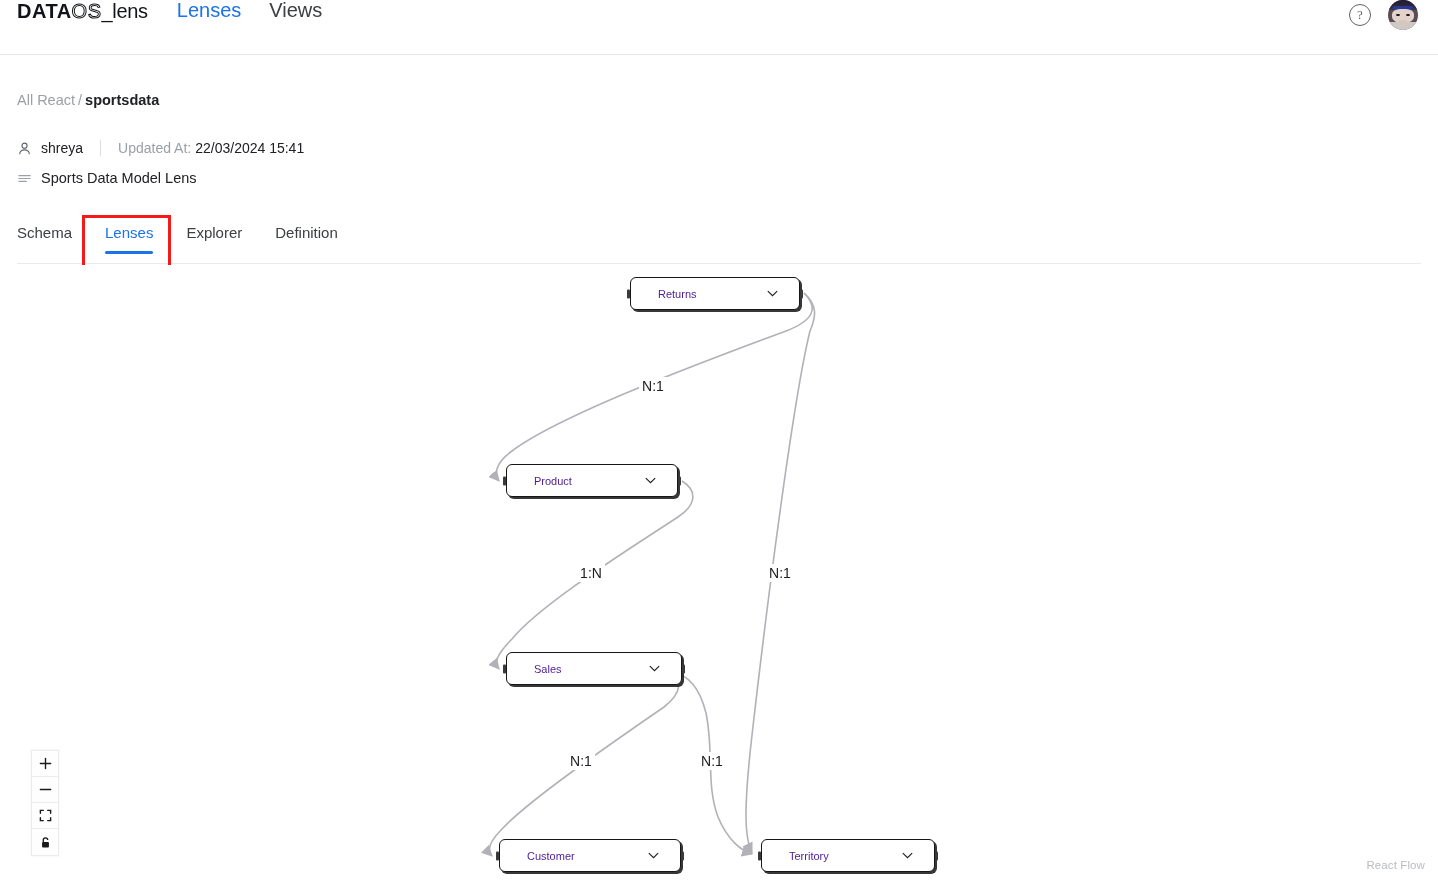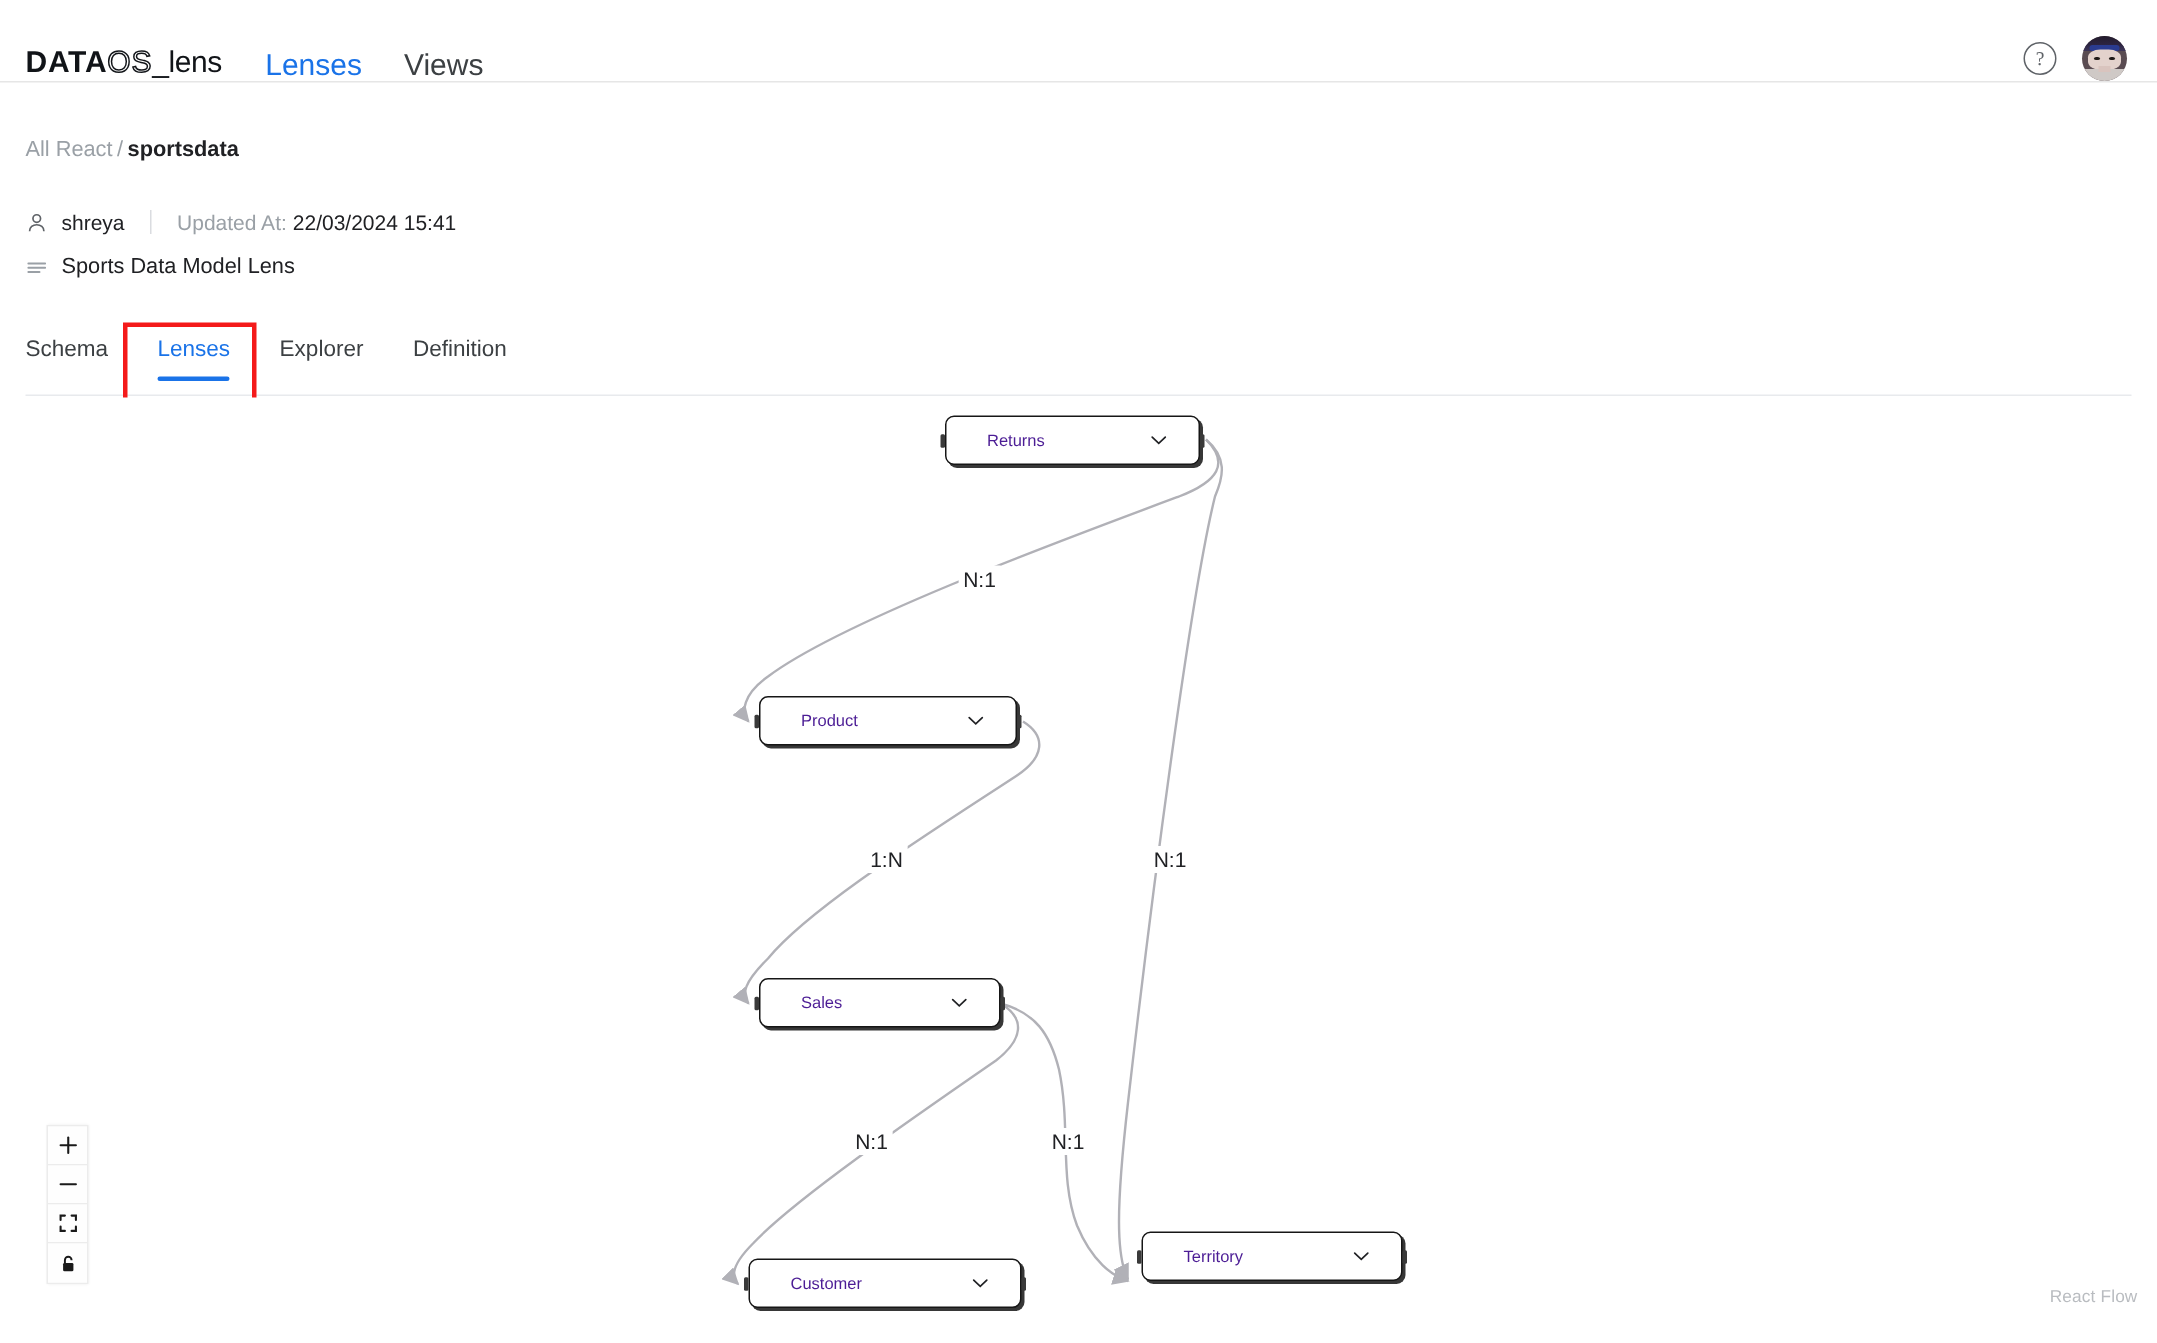--- a/index.html
+++ b/index.html
@@ -9,21 +9,21 @@
     background: #ffffff;
     color: #202124;
     overflow: hidden;
   }
 
   
   .topnav {
     position: absolute; left: 0; top: 0; width: 1438px; height: 55px;
     background: #ffffff;
     border-bottom: 1px solid #e6e6e6;
-    display: flex; align-items: flex-end;
+    display: flex; align-items: flex-start;
   }
   .logo {
     margin-left: 17px;
     font-size: 20px;
     letter-spacing: -0.2px;
     display: flex; align-items: baseline;
     user-select: none;
   }
   .logo-data {
     font-weight: 700; color: #111418; letter-spacing: 0.5px;
@@ -282,39 +282,39 @@
 
   <div class="node" style="left:506px; top:199px; width:172px;align-items:center;">
     <span class="handle left"></span>
     <span class="node-label">Product</span>
     <svg class="node-chevron" viewBox="0 0 12 8" fill="none" stroke="#202124" stroke-width="1.3" stroke-linecap="round">
         <path d="M1 1.6 L6 6.4 L11 1.6"></path>
       </svg>
     <span class="handle right"></span>
   </div>
 
-  <div class="node" style="left:506px; top:387px; width:161px;">
+  <div class="node" style="left:506px; top:387px; width:176px;">
     <span class="handle left"></span>
     <span class="node-label">Sales</span>
     <svg class="node-chevron" viewBox="0 0 12 8" fill="none" stroke="#202124" stroke-width="1.3" stroke-linecap="round">
         <path d="M1 1.6 L6 6.4 L11 1.6"></path>
       </svg>
     <span class="handle right"></span>
   </div>
 
   <div class="node" style="left:499px; top:574px; width:182px;">
     <span class="handle left"></span>
     <span class="node-label">Customer</span>
     <svg class="node-chevron" viewBox="0 0 12 8" fill="none" stroke="#202124" stroke-width="1.3" stroke-linecap="round">
         <path d="M1 1.6 L6 6.4 L11 1.6"></path>
       </svg>
     <span class="handle right"></span>
   </div>
 
-  <div class="node" style="left:761px; top:556px; width:174px;">
+  <div class="node" style="left:761px; top:574px; width:174px;">
     <span class="handle left"></span>
     <span class="node-label">Territory</span>
     <svg class="node-chevron" viewBox="0 0 12 8" fill="none" stroke="#202124" stroke-width="1.3" stroke-linecap="round">
         <path d="M1 1.6 L6 6.4 L11 1.6"></path>
       </svg>
     <span class="handle right"></span>
   </div>
 
   <div class="controls">
     <div class="ctrl-btn">

